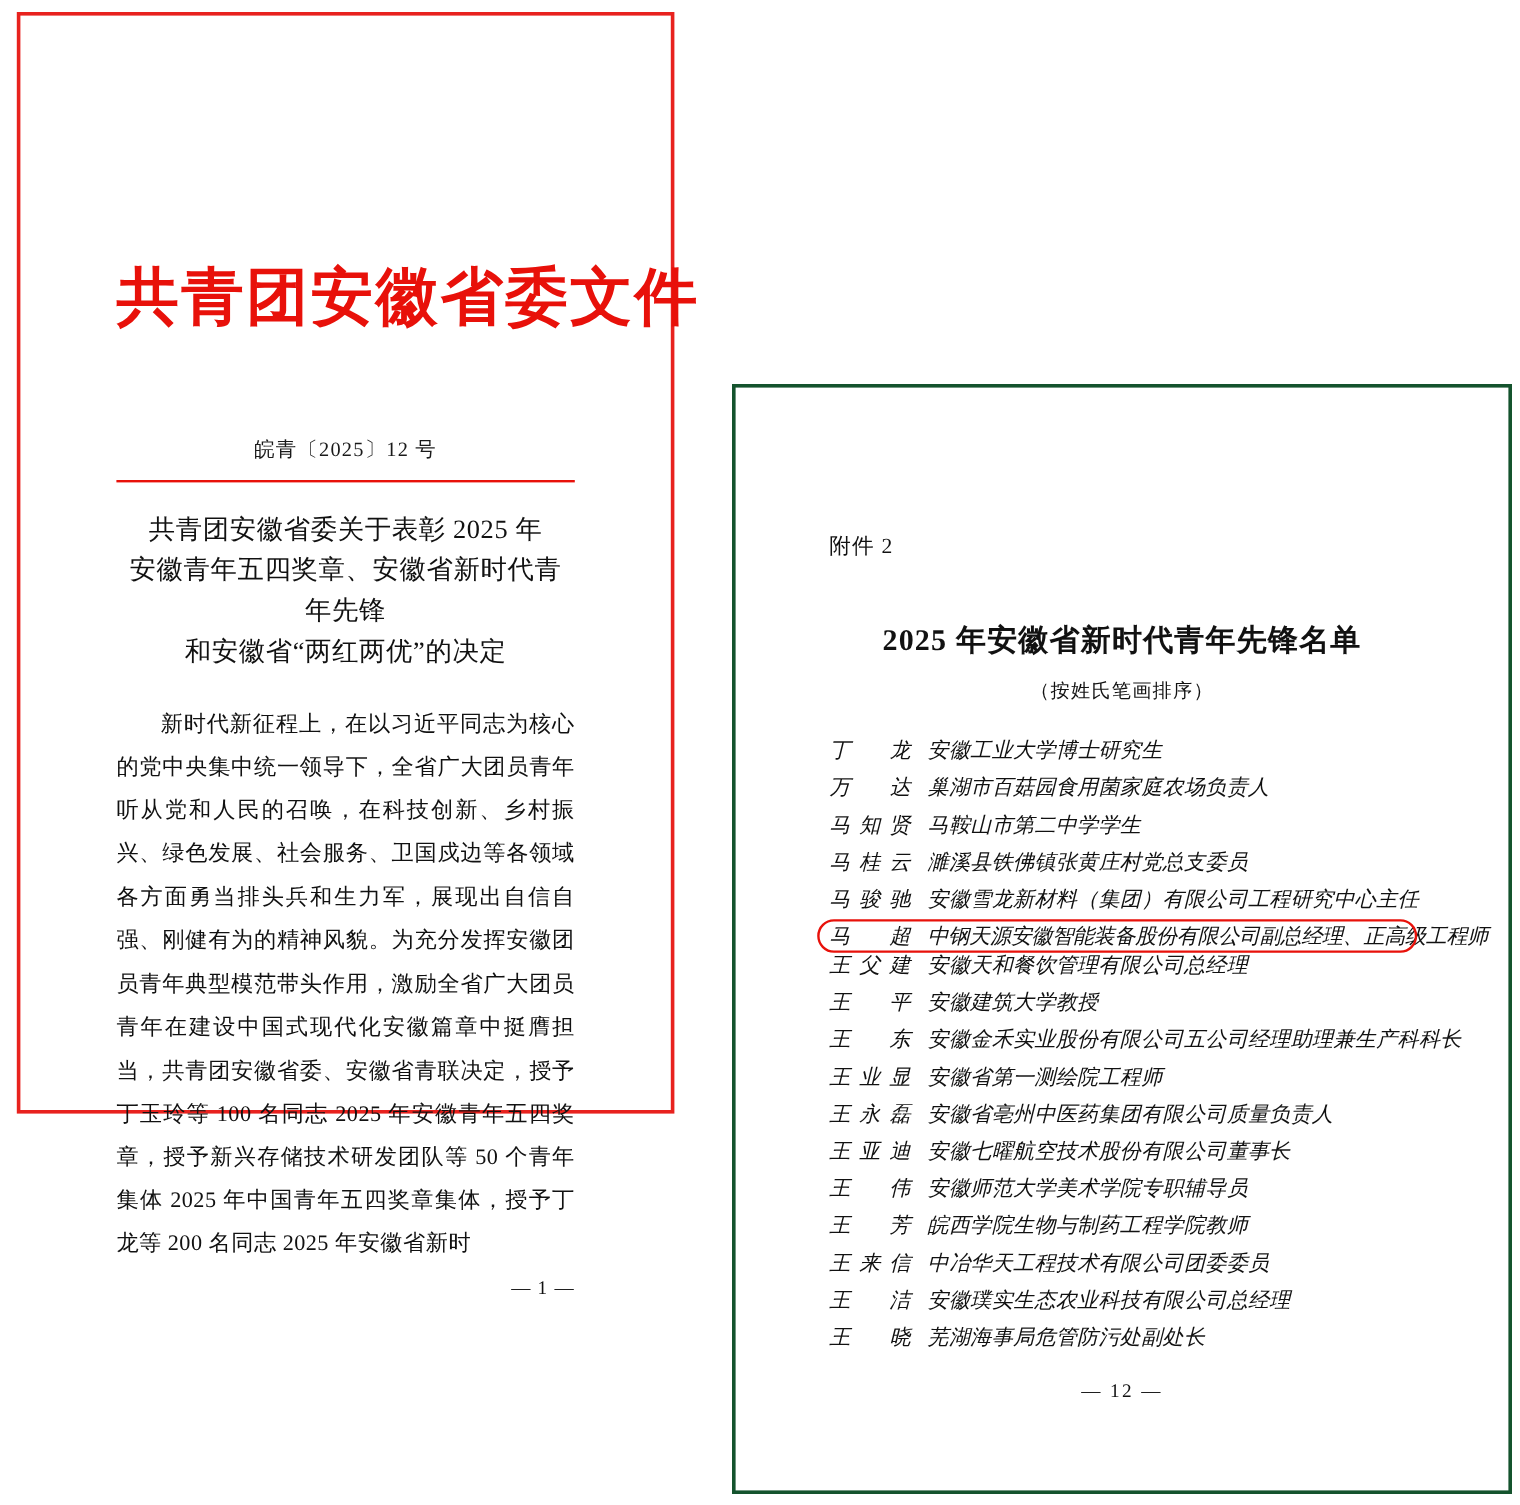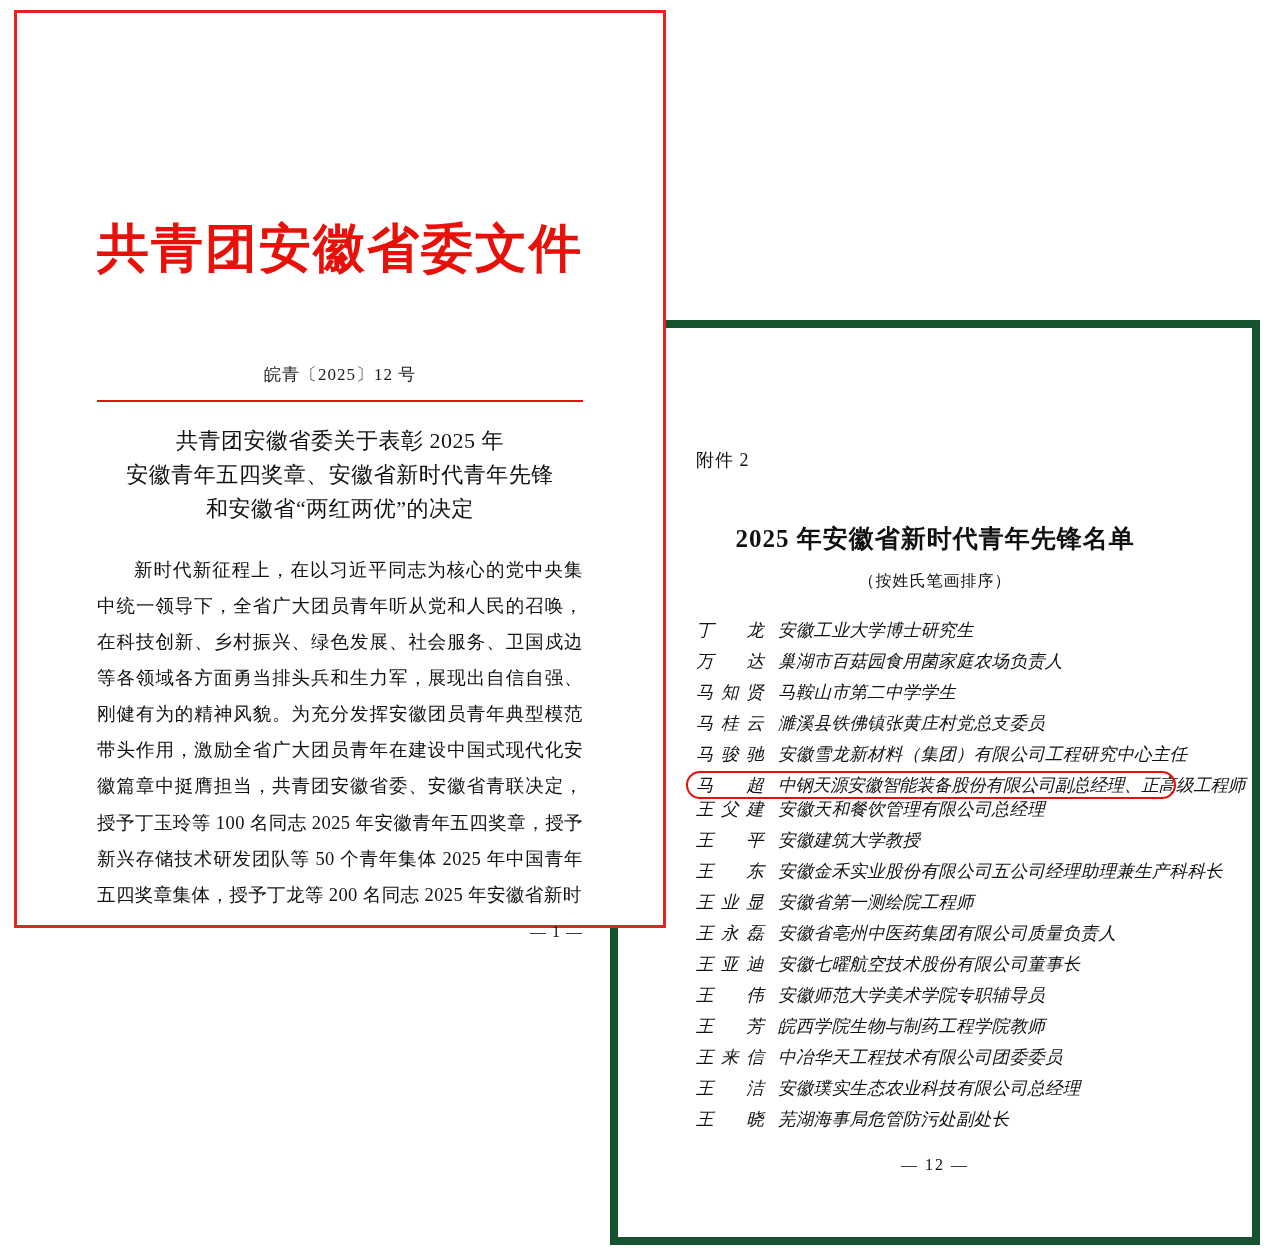--- a/index.html
+++ b/index.html
@@ -13,21 +13,21 @@
     position: relative;
     font-family: "Liberation Serif", "DejaVu Serif", serif;
     overflow: hidden;
   }
 
   
   #doc-page-1 {
     position: absolute;
     left: 14px;
     top: 10px;
-    width: 652px;
+    width: 548px;
     height: 918px;
     background: #ffffff;
     border: 3px solid #e8221e;
     box-sizing: border-box;
     z-index: 2;
   }
   #doc1-inner {
     position: absolute;
     left: 0;
     top: 0;
@@ -87,21 +87,21 @@
   }
 
   
   #doc-page-2 {
     position: absolute;
     left: 610px;
     top: 320px;
     width: 650px;
     height: 925px;
     background: #ffffff;
-    border: 8px solid #14532d;
+    border: 3px solid #14532d;
     box-sizing: border-box;
     z-index: 1;
   }
   #doc2-inner {
     position: absolute;
     left: 0;
     top: 0;
     right: 0;
     bottom: 0;
     padding: 0 78px;

